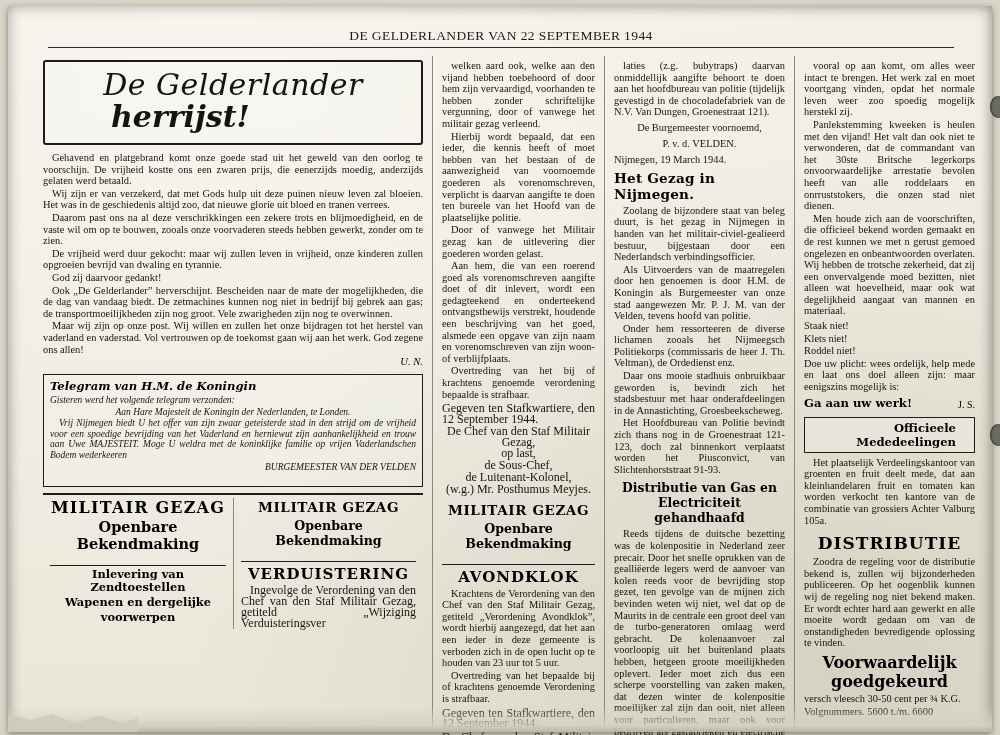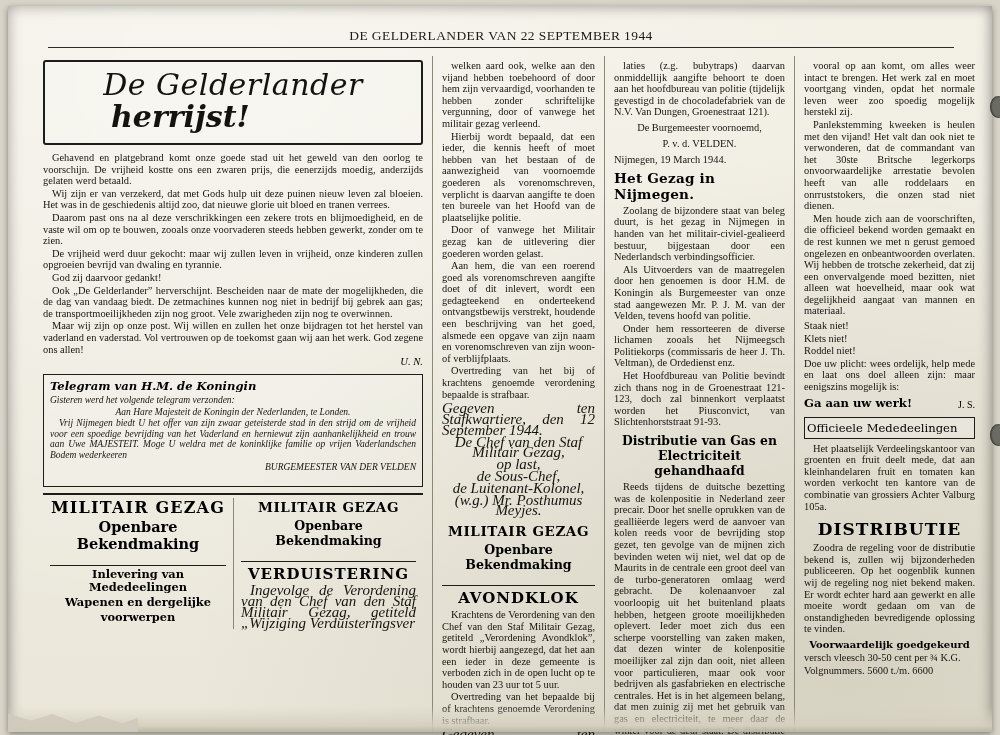--- a/index.html
+++ b/index.html
@@ -71,21 +71,21 @@
   }
 
   .headline{
     font-family:"DejaVu Serif", serif;font-weight:bold;font-size:14px;
     text-align:center;margin:4px 0 3px 0;letter-spacing:.2px;
   }
   .subhead{
     font-family:"DejaVu Serif", serif;font-weight:bold;font-size:12.4px;
     text-align:center;margin:5px 0 3px 0;
   }
-  .small{font-size:15px;line-height:10.8px;font-style:italic;}
+  .small{font-size:12px;line-height:10.8px;}
 
   
   .box{
     border:1.6px solid #1d1d19;padding:4px 6px 13px 6px;margin:7px 0 6px 0;
     background:rgba(255,255,255,.15);
   }
   .box .bt{font-family:"DejaVu Serif",serif;font-weight:bold;font-style:italic;
     font-size:11.6px;margin-bottom:2px;}
   .box p{font-size:9.5px;line-height:10.6px;font-style:italic;}
 
@@ -110,29 +110,29 @@
   .midword{
     font-family:"DejaVu Serif",serif;font-weight:bold;font-size:11.4px;
     text-align:center;line-height:13px;margin:2px 0;
   }
 
   
   .mgblock{margin-top:6px;}
 
   
   .boxhead{
-    border:1.6px solid #1d1d19;text-align:left;
-    font-family:"DejaVu Serif",serif;font-weight:normal;font-size:11.6px;
-    padding:3px 2px;margin:7px 0 4px 0;background:rgba(255,255,255,.2);
+    border:1.6px solid #1d1d19;text-align:right;
+    font-family:"DejaVu Serif",serif;font-weight:bold;font-size:11.6px;
+    padding:3px 18px;margin:7px 0 4px 0;background:rgba(255,255,255,.2);
   }
   .bigcap{
     font-family:"DejaVu Serif",serif;font-weight:bold;font-size:17px;
     letter-spacing:1px;text-align:center;margin:7px 0 3px 0;
   }
-  .ctrbold{font-family:"DejaVu Serif",serif;font-weight:bold;font-size:10px;
+  .ctrbold{font-family:"DejaVu Serif",serif;font-weight:bold;font-size:16px;
     text-align:center;margin:4px 0 2px 0;}
   .edgefade{
     position:absolute;left:0;right:0;bottom:0;height:26px;
     background:linear-gradient(180deg, rgba(234,231,218,0) 0%, rgba(214,209,192,.85) 75%, rgba(190,185,165,.95) 100%);
     pointer-events:none;
   }
   .torn{
     position:absolute;left:0;bottom:0;width:130px;height:30px;
     background:#cfcabb;
     clip-path:polygon(0 40%, 18% 62%, 34% 40%, 52% 70%, 70% 45%, 88% 72%, 100% 52%, 100% 100%, 0 100%);
@@ -170,21 +170,21 @@
           <p class="noind">Gisteren werd het volgende telegram verzonden:</p>
           <p class="center">Aan Hare Majesteit de Koningin der Nederlanden, te Londen.</p>
           <p>Vrij Nijmegen biedt U het offer van zijn zwaar geteisterde stad in den strijd om de vrijheid voor een spoedige bevrijding van het Vaderland en herniewut zijn aanhankelijkheid en trouw aan Uwe MAJESTEIT. Moge U weldra met de koninklijke familie op vrijen Vaderlandschen Bodem wederkeeren</p>
           <p class="noind" style="text-align:right">BURGEMEESTER VAN DER VELDEN</p>
         </div>
 
         <div class="twoup">
           <div class="half">
             <div class="mg">MILITAIR GEZAG</div>
             <div class="ob">Openbare  Bekendmaking</div>
-            <div class="midword">Inlevering van Mededeelingen</div>
+            <div class="midword">Inlevering van Zendtoestellen</div>
             <div class="midword">Wapenen en dergelijke</div>
             <div class="midword">voorwerpen</div>
           </div>
           <div class="half">
             <div class="mg sm">MILITAIR GEZAG</div>
             <div class="ob sm">Openbare Bekendmaking</div>
             <div class="bigword">VERDUISTERING</div>
             <p class="small">Ingevolge de Verordening van den Chef van den Staf Militair Gezag, getiteld „Wijziging Verduisteringsver</p>
           </div>
         </div>
@@ -218,20 +218,21 @@
       <div class="col c3">
         <p>laties (z.g. bubytraps) daarvan onmiddellijk aangifte behoort te doen aan het hoofdbureau van politie (tijdelijk gevestigd in de chocoladefabriek van de N.V. Van Dungen, Groenestraat 121).</p>
         <p class="center" style="margin-top:4px">De Burgemeester voornoemd,</p>
         <p class="center" style="margin-top:4px">P. v. d. VELDEN.</p>
         <p class="noind" style="margin-top:5px">Nijmegen, 19 March 1944.</p>
 
         <div class="headline" style="text-align:left;font-size:13.6px">Het Gezag in Nijmegen.</div>
         <p>Zoolang de bijzondere staat van beleg duurt, is het gezag in Nijmegen in handen van het militair-civiel-gealieerd bestuur, bijgestaan door een Nederlandsch verbindingsofficier.</p>
         <p>Als Uitvoerders van de maatregelen door hen genoemen is door H.M. de Koningin als Burgemeester van onze stad aangewezen Mr. P. J. M. van der Velden, tevens hoofd van politie.</p>
         <p>Onder hem ressorteeren de diverse lichamen zooals het Nijmeegsch Politiekorps (commissaris de heer J. Th. Veltman), de Ordedienst enz.</p>
+        <p>Daar ons mooie stadhuis onbruikbaar geworden is, bevindt zich het stadsbestuur met haar onderafdeelingen in de Annastichting, Groesbeekscheweg.</p>
         <p>Het Hoofdbureau van Politie bevindt zich thans nog in de Groenestraat 121-123, doch zal binnenkort verplaatst worden het Piusconvict, van Slichtenhorststraat 91-93.</p>
 
         <div class="subhead">Distributie van Gas en Electriciteit gehandhaafd</div>
         <p>Reeds tijdens de duitsche bezetting was de kolenpositie in Nederland zeer precair. Door het snelle oprukken van de gealliëerde legers werd de aanvoer van kolen reeds voor de bevrijding stop gezet, ten gevolge van de mijnen zich bevinden weten wij niet, wel dat op de Maurits in de centrale een groot deel van de turbo-generatoren omlaag werd gebracht. De kolenaanvoer zal voorloopig uit het buitenland plaats hebben, hetgeen groote moeilijkheden oplevert. Ieder moet zich dus een scherpe voorstelling van zaken maken, dat dezen winter de kolenpositie moeilijker zal zijn dan ooit, niet alleen voor particulieren, maar ook voor bedrijven als gasfabrieken en electrische centrales. Het is in het algemeen belang, dat men zuinig zij met het gebruik van gas en electriciteit, te meer daar de winter voor de deur staat. De distributie van gas en electriciteit zal dan ook streng worden gehandhaafd.</p>
 
       </div>
 
       <div class="col c4">
         <p>vooral op aan komt, om alles weer intact te brengen. Het werk zal en moet voortgang vinden, opdat het normale leven weer zoo spoedig mogelijk herstekl zij.</p>
         <p>Panlekstemming kweeken is heulen met den vijand! Het valt dan ook niet te verwonderen, dat de commandant van het 30ste Britsche legerkorps onvoorwaardelijke arrestatie bevolen heeft van alle roddelaars en onrruststokers, die onzen stad niet dienen.</p>

